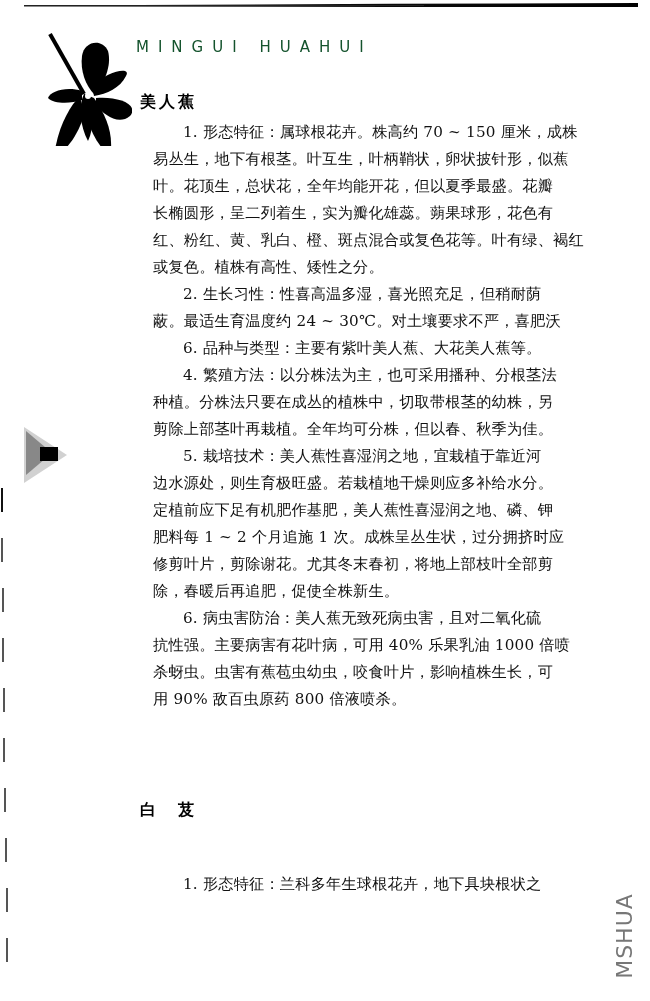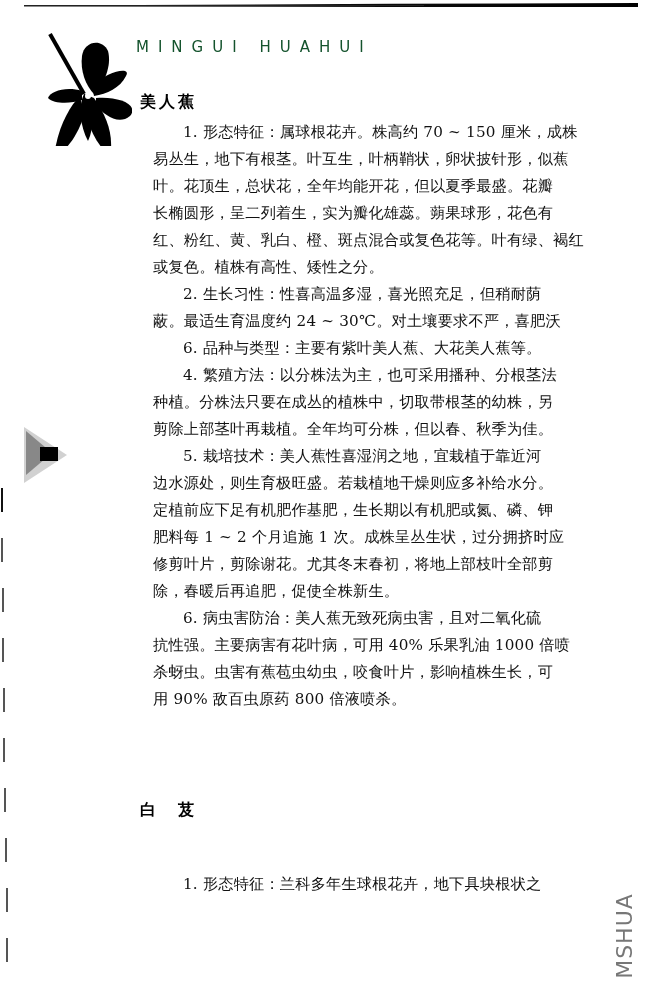--- a/index.html
+++ b/index.html
@@ -80,21 +80,21 @@
   <span class="line">蔽。最适生育温度约 24 ~ 30℃。对土壤要求不严，喜肥沃</span>
 
   <span class="line indent">6. 品种与类型：主要有紫叶美人蕉、大花美人蕉等。</span>
 
   <span class="line indent">4. 繁殖方法：以分株法为主，也可采用播种、分根茎法</span>
   <span class="line">种植。分株法只要在成丛的植株中，切取带根茎的幼株，另</span>
   <span class="line">剪除上部茎叶再栽植。全年均可分株，但以春、秋季为佳。</span>
 
   <span class="line indent">5. 栽培技术：美人蕉性喜湿润之地，宜栽植于靠近河</span>
   <span class="line">边水源处，则生育极旺盛。若栽植地干燥则应多补给水分。</span>
-  <span class="line">定植前应下足有机肥作基肥，生长期以有机肥或氮、磷、钾</span>
+  <span class="line">定植前应下足有机肥作基肥，美人蕉性喜湿润之地、磷、钾</span>
   <span class="line">肥料每 1 ~ 2 个月追施 1 次。成株呈丛生状，过分拥挤时应</span>
   <span class="line">修剪叶片，剪除谢花。尤其冬末春初，将地上部枝叶全部剪</span>
   <span class="line">除，春暖后再追肥，促使全株新生。</span>
 
   <span class="line indent">6. 病虫害防治：美人蕉无致死病虫害，且对二氧化硫</span>
   <span class="line">抗性强。主要病害有花叶病，可用 40% 乐果乳油 1000 倍喷</span>
   <span class="line">杀蚜虫。虫害有蕉苞虫幼虫，咬食叶片，影响植株生长，可</span>
   <span class="line">用 90% 敌百虫原药 800 倍液喷杀。</span>
 </div>
 

